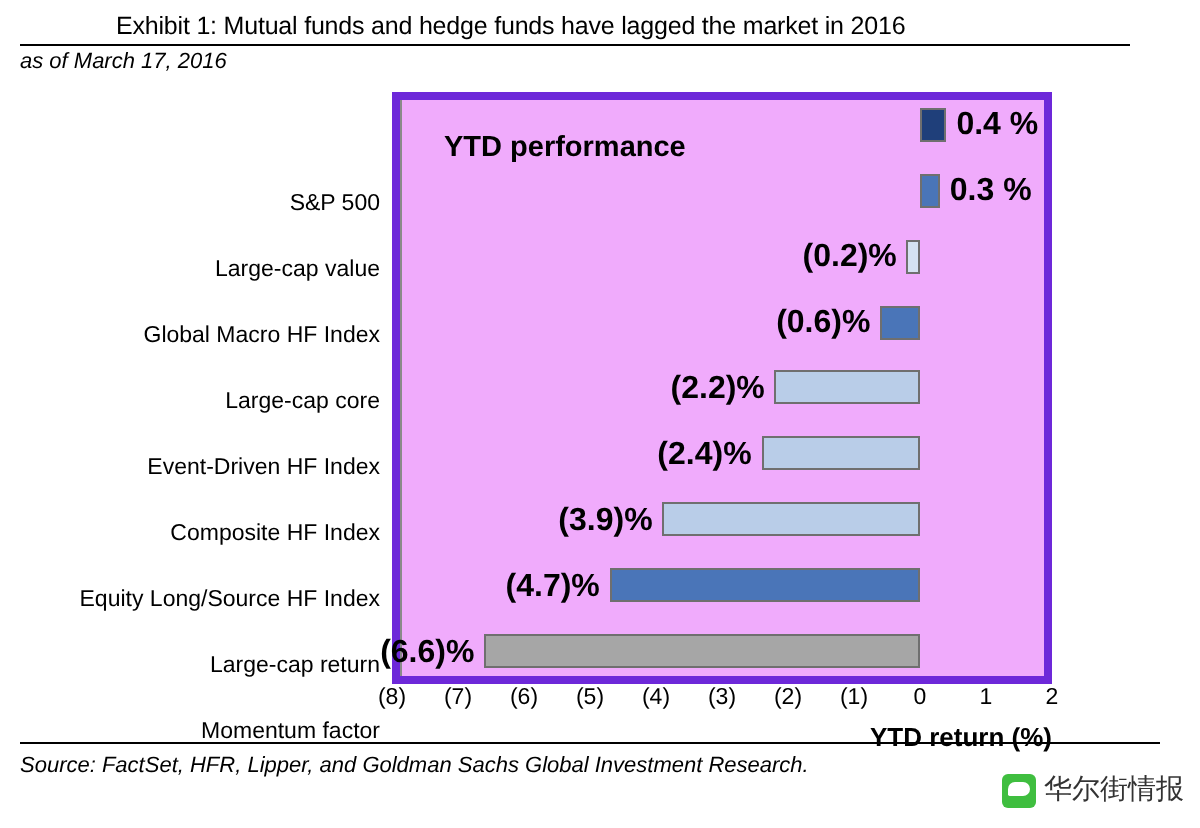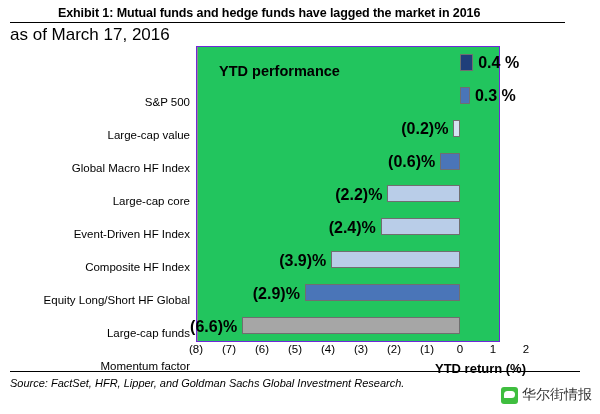--- a/index.html
+++ b/index.html
@@ -22,53 +22,54 @@
   }
   
   .header {
     position: absolute;
     left: 10px;
     top: 6px;
     width: 580px;
   }
   .title {
     font-size: 12.5px;
-    font-weight: bold;
+    font-weight: normal;
     letter-spacing: -0.1px;
     color: #000;
     white-space: nowrap;
     padding-left: 48px;
   }
   .title-rule {
     margin-top: 2px;
     border-bottom: 1px solid #000;
     width: 555px;
   }
   .subtitle {
     margin-top: 2px;
-    font-size: 17px;
-    color: #000;
+    font-size: 11px;
+    color: #000;
+    font-style: italic;
   }
   
   .chart-wrap {
     position: absolute;
     left: 10px;
     top: 46px;
     width: 580px;
     height: 318px;
   }
   .plot-box {
     position: absolute;
     left: 186px;
     top: 0px;
-    width: 304px;
+    width: 330px;
     height: 296px;
-    border: 1px solid #6d28d9;
+    border: 4px solid #6d28d9;
     box-sizing: border-box;
-    background: #22c55e;
+    background: #f0abfc;
   }
   .zero-line {
     position: absolute;
     top: 0;
     bottom: 0;
     width: 1px;
     background: #8a8a8a;
   }
   .plot-title {
     position: absolute;
@@ -228,28 +229,28 @@
           <div class="cat-label" style="top: 9.44444px;">Event-Driven HF Index</div>
           <div class="bar" style="left: 377.4px; width: 72.6px; top: 7.94444px; background: rgb(185, 205, 232); border: 1px solid rgb(111, 111, 111); box-sizing: border-box;"></div>
           <div class="val-label" style="top: 8.44444px; left: 0px; width: 372.4px; text-align: right;">(2.2)%</div>
         </div>
         <div class="row" style="top: 164.444px; height: 32.8889px;">
           <div class="cat-label" style="top: 9.44444px;">Composite HF Index</div>
           <div class="bar" style="left: 370.8px; width: 79.2px; top: 7.94444px; background: rgb(185, 205, 232); border: 1px solid rgb(111, 111, 111); box-sizing: border-box;"></div>
           <div class="val-label" style="top: 8.44444px; left: 0px; width: 365.8px; text-align: right;">(2.4)%</div>
         </div>
         <div class="row" style="top: 197.333px; height: 32.8889px;">
-          <div class="cat-label" style="top: 9.44444px;">Equity Long/Short HF Global</div>
+          <div class="cat-label" style="top: 9.44444px;">Equity Long/Source HF Index</div>
           <div class="bar" style="left: 321.3px; width: 128.7px; top: 7.94444px; background: rgb(185, 205, 232); border: 1px solid rgb(111, 111, 111); box-sizing: border-box;"></div>
           <div class="val-label" style="top: 8.44444px; left: 0px; width: 316.3px; text-align: right;">(3.9)%</div>
         </div>
         <div class="row" style="top: 230.222px; height: 32.8889px;">
-          <div class="cat-label" style="top: 9.44444px;">Large-cap funds</div>
+          <div class="cat-label" style="top: 9.44444px;">Large-cap return</div>
           <div class="bar" style="left: 294.9px; width: 155.1px; top: 7.94444px; background: rgb(74, 117, 184); border: 1px solid rgb(111, 111, 111); box-sizing: border-box;"></div>
-          <div class="val-label" style="top: 8.44444px; left: 0px; width: 289.9px; text-align: right;">(2.9)%</div>
+          <div class="val-label" style="top: 8.44444px; left: 0px; width: 289.9px; text-align: right;">(4.7)%</div>
         </div>
         <div class="row" style="top: 263.111px; height: 32.8889px;">
           <div class="cat-label" style="top: 9.44444px;">Momentum factor</div>
           <div class="bar" style="left: 232.2px; width: 217.8px; top: 7.94444px; background: rgb(166, 166, 166); border: 1px solid rgb(111, 111, 111); box-sizing: border-box;"></div>
           <div class="val-label" style="top: 8.44444px; left: 0px; width: 227.2px; text-align: right;">(6.6)%</div>
         </div>
       </div>
     <div class="axis" id="axis">
         <span class="tick" style="left: 0px;">(8)</span>
         <span class="tick" style="left: 33px;">(7)</span>

